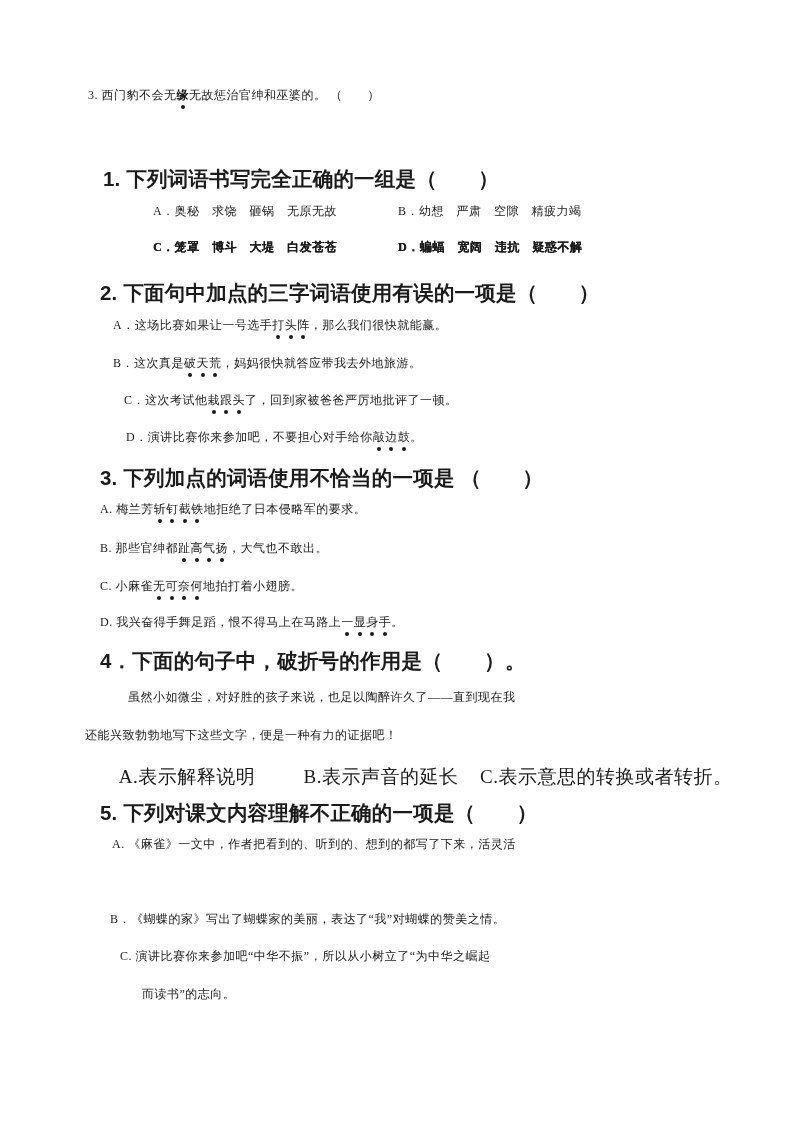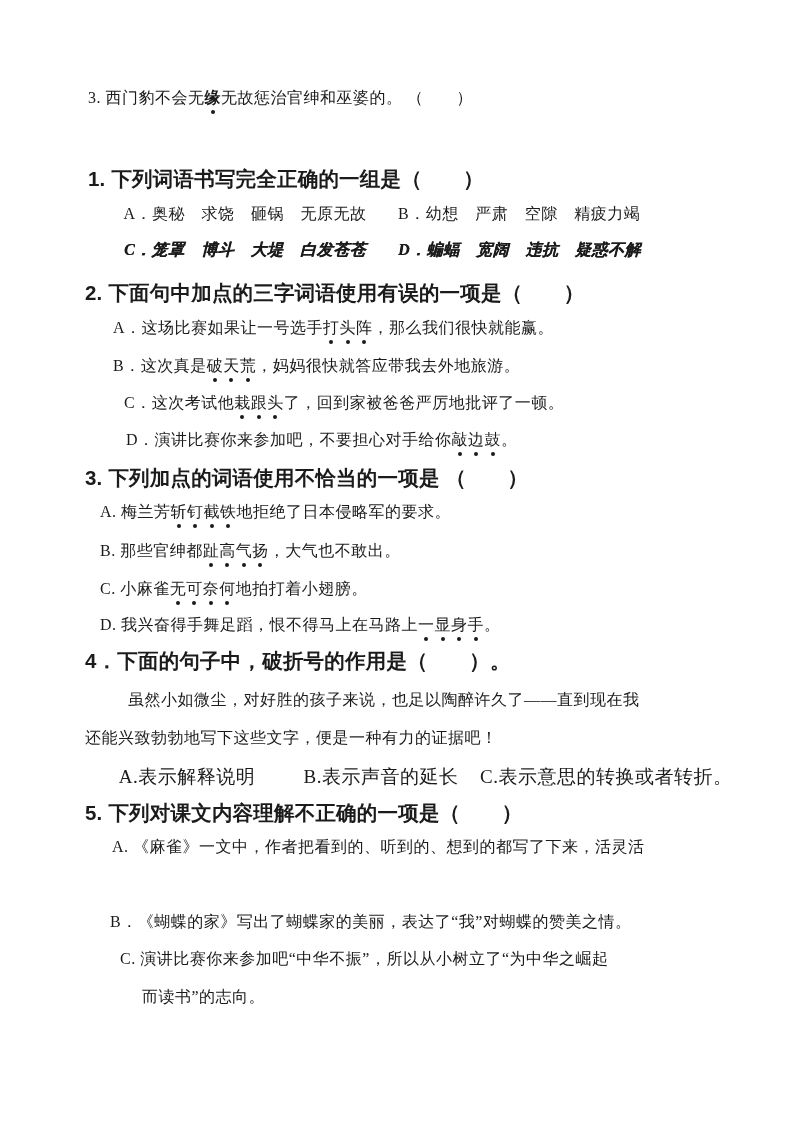--- a/index.html
+++ b/index.html
@@ -9,39 +9,40 @@
     width: 793px;
     height: 1122px;
     background: #ffffff;
     color: #1b1b1b;
     font-family: "Liberation Serif", serif;
     overflow: hidden;
   }
   .line {
     position: absolute;
     white-space: pre;
-    font-size: 16px;
+    font-size: 12px;
     line-height: 1.3;
     letter-spacing: 0.5px;
   }
   
   .stem {
     font-weight: 700;
     font-size: 20.5px;
     font-family: "Liberation Sans", sans-serif;
     letter-spacing: 0.2px;
+    margin-left: 15px;
   }
   .section-title {
     font-weight: 700;
     font-size: 23px;
     font-family: "Liberation Sans", sans-serif;
     letter-spacing: 0.5px;
   }
   
-  .heavy { font-weight: 700; text-shadow: 0.3px 0 0 currentColor; font-style: italic; }
+  .heavy { font-weight: 700; text-shadow: 0.3px 0 0 currentColor; }
   
   .cell { display: inline-block; width: 306px; text-align: center; }
   .optcell-a { display: inline-block; width: 190px; }
   .optcell-b { display: inline-block; width: 198px; }
   .small { font-size: 19px; text-align: center; }
   
   .dch { position: relative; display: inline-block; }
   .dch::after {
     content: "";
     position: absolute;

